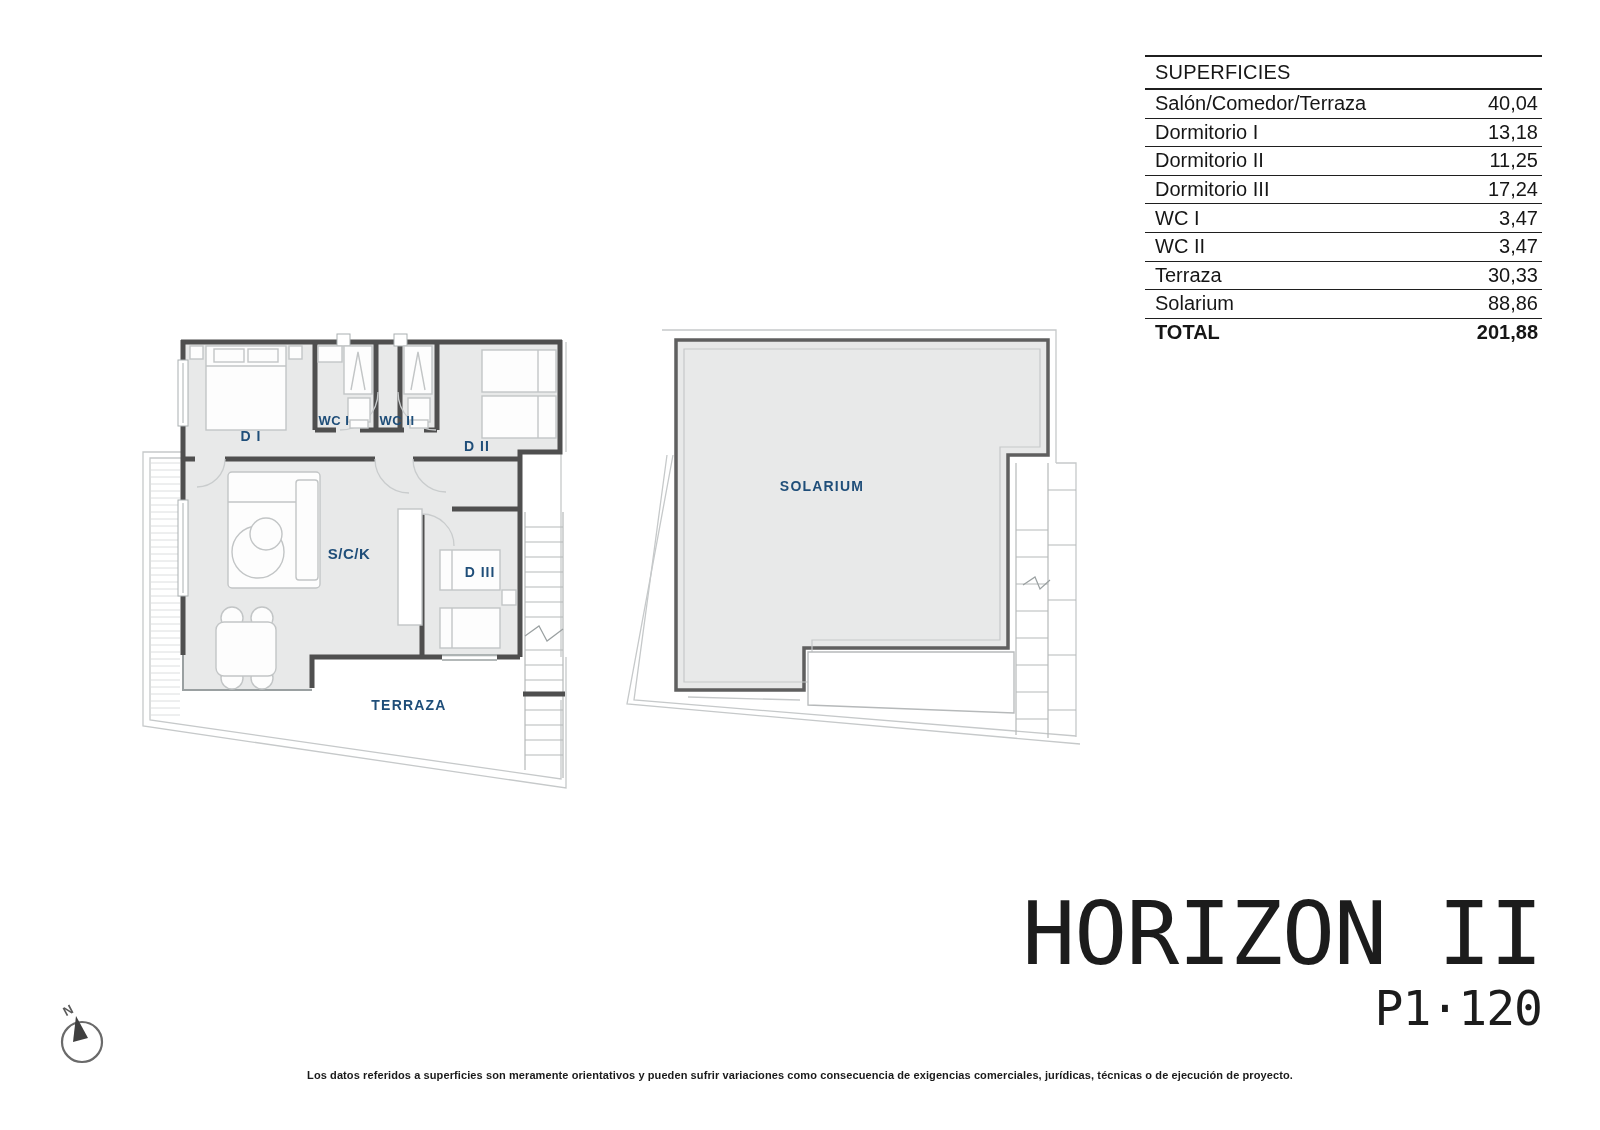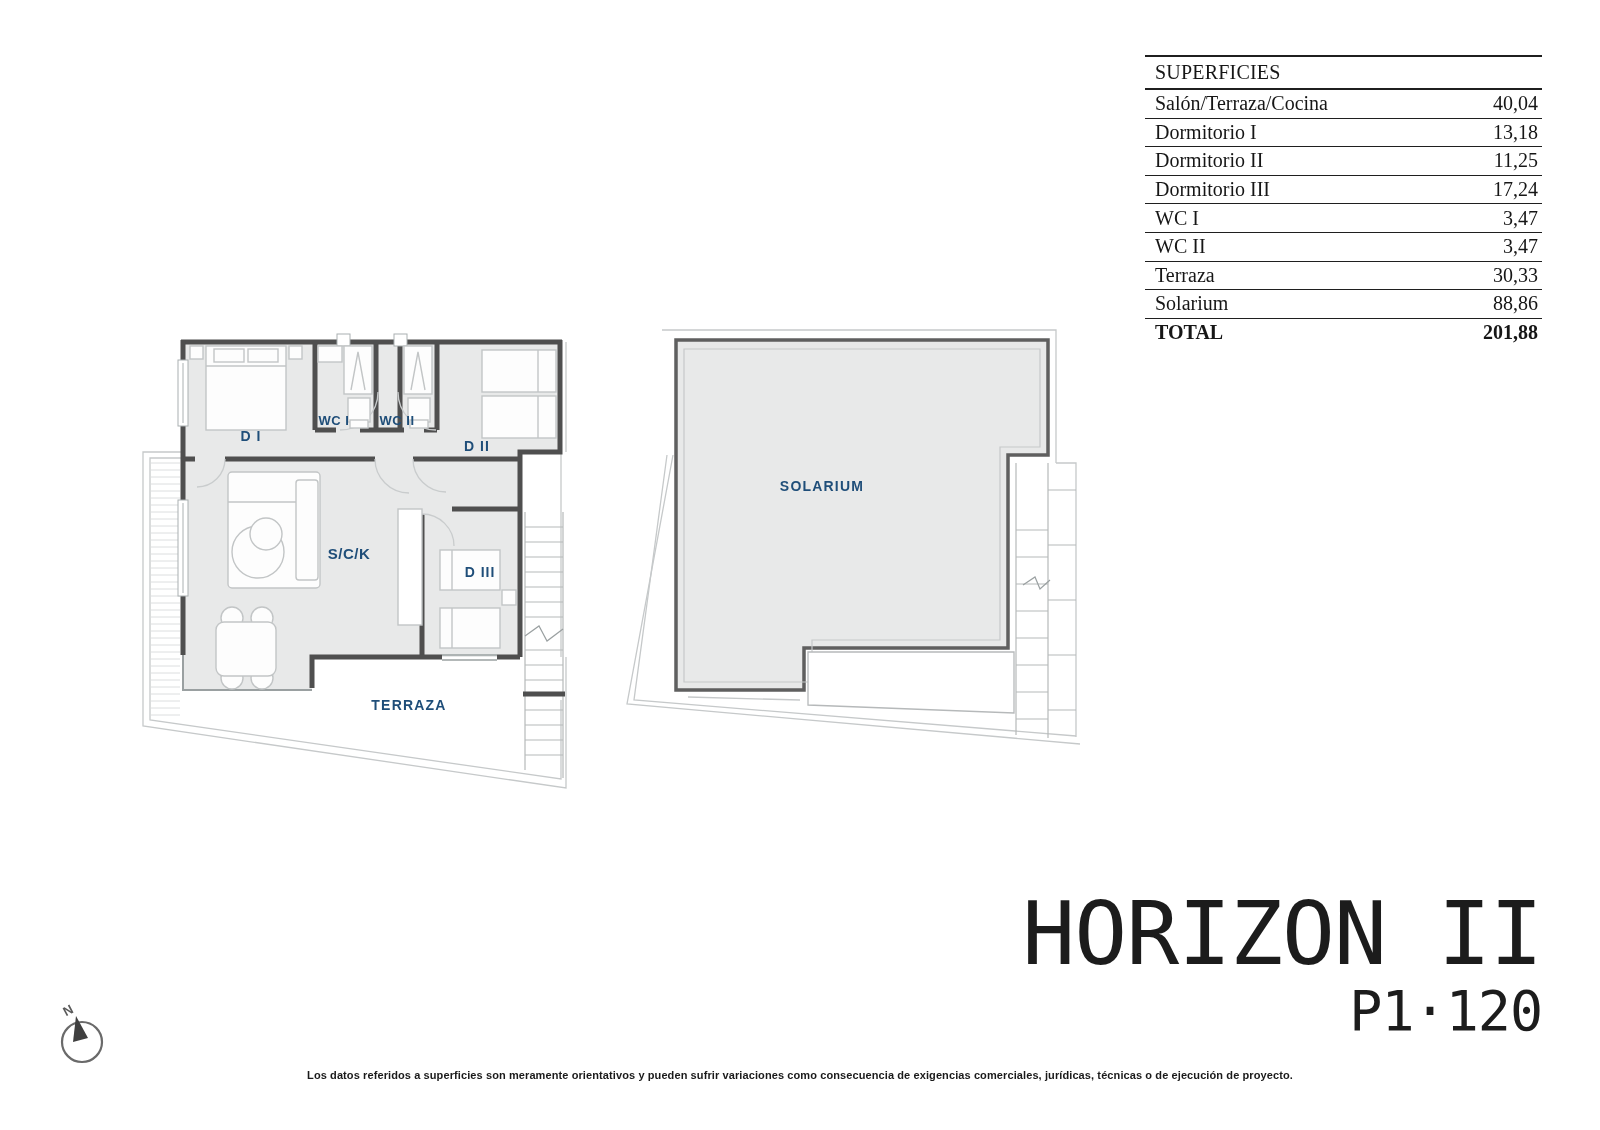--- a/index.html
+++ b/index.html
@@ -3,40 +3,40 @@
 <meta charset="utf-8">
 <style>
   html,body{margin:0;padding:0;}
   body{
     width:1600px;height:1130px;position:relative;background:#ffffff;
     font-family:"Liberation Sans", sans-serif;overflow:hidden;
   }
   
   .surfaces{
     position:absolute;left:1145px;top:55px;width:397px;
-    border-top:2px solid #1f1f1f;font-size:20px;color:#161616;font-family:Liberation Serif, serif;
+    border-top:2px solid #1f1f1f;font-size:20px;color:#161616;
   }
   .t-header{
     height:31px;line-height:31px;padding-left:10px;
     border-bottom:2px solid #1f1f1f;letter-spacing:.2px;
   }
   .t-row{
     display:flex;justify-content:space-between;align-items:center;
     height:27.6px;border-bottom:1.6px solid #1f1f1f;
     padding-left:10px;padding-right:4px;
   }
   .t-row.total{border-bottom:none;font-weight:bold;align-items:center;}
   .t-row .val{text-align:right;}
   
   .title-block{
     position:absolute;right:58px;top:890px;text-align:right;
     font-family:"DejaVu Sans Mono", monospace;color:#1c1c1c;
   }
   .title-main{font-size:88px;line-height:1;letter-spacing:-1px;white-space:nowrap;margin-left:24px;}
-  .title-sub{font-size:55px;line-height:1;margin-top:6px;letter-spacing:-1px;}
+  .title-sub{font-size:48px;line-height:1;margin-top:6px;letter-spacing:-1px;}
   
   .plan-label{
     position:absolute;transform:translate(-50%,-50%);
     color:#1f4e79;font-weight:bold;white-space:nowrap;
   }
   .lab-room{font-size:14px;letter-spacing:1px;padding-left:28px;}
   .lab-wc{font-size:13px;letter-spacing:.5px;}
   .lab-sck{font-size:15px;letter-spacing:.5px;}
   .lab-big{font-size:14px;letter-spacing:1.2px;}
   
@@ -184,21 +184,21 @@
 <div class="plan-label lab-wc" style="left:397px;top:420px;">WC II</div>
 <div class="plan-label lab-room" style="left:463px;top:446px;">D II</div>
 <div class="plan-label lab-sck" style="left:349px;top:553px;">S/C/K</div>
 <div class="plan-label lab-room" style="left:466px;top:572px;">D III</div>
 <div class="plan-label lab-big" style="left:409px;top:705px;">TERRAZA</div>
 <div class="plan-label lab-big" style="left:822px;top:486px;">SOLARIUM</div>
 
 <div class="surfaces">
   <div class="t-header">SUPERFICIES</div>
   <div class="t-row">
-    <span>Salón/Terraza/Cocina</span>
+    <span>Salón/Comedor/Terraza</span>
     <span class="val">40,04</span>
   </div>
   <div class="t-row">
     <span>Dormitorio I</span>
     <span class="val">13,18</span>
   </div>
   <div class="t-row">
     <span>Dormitorio II</span>
     <span class="val">11,25</span>
   </div>

